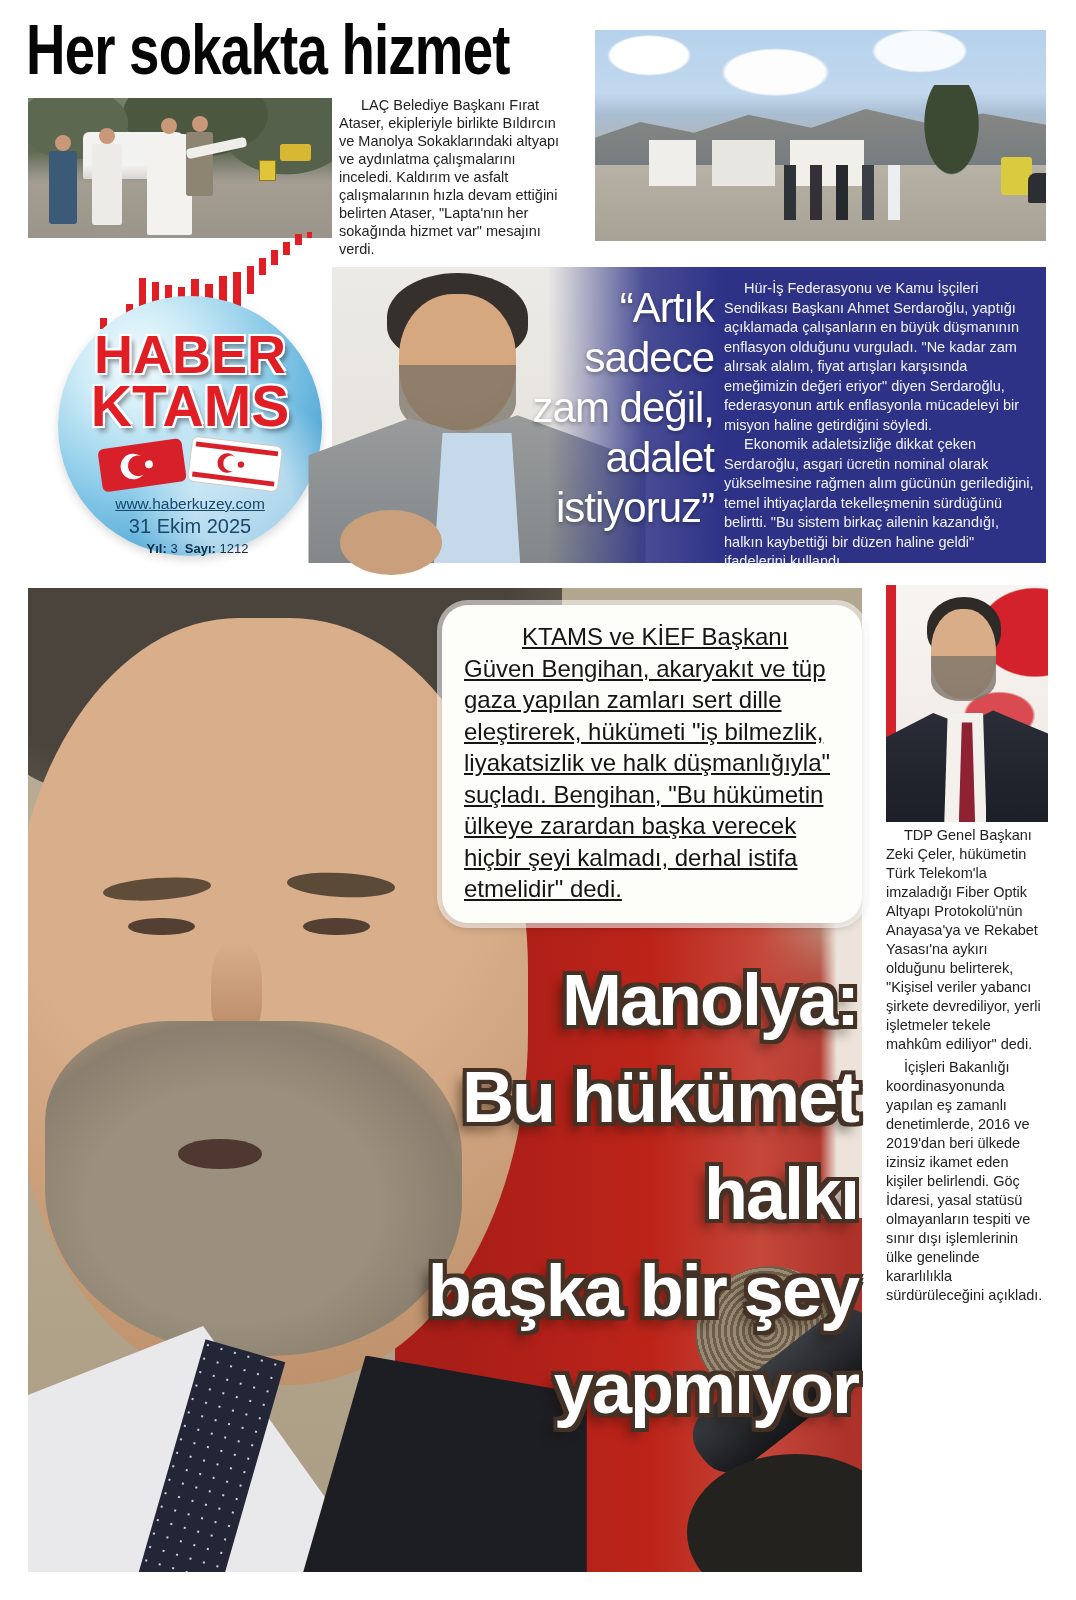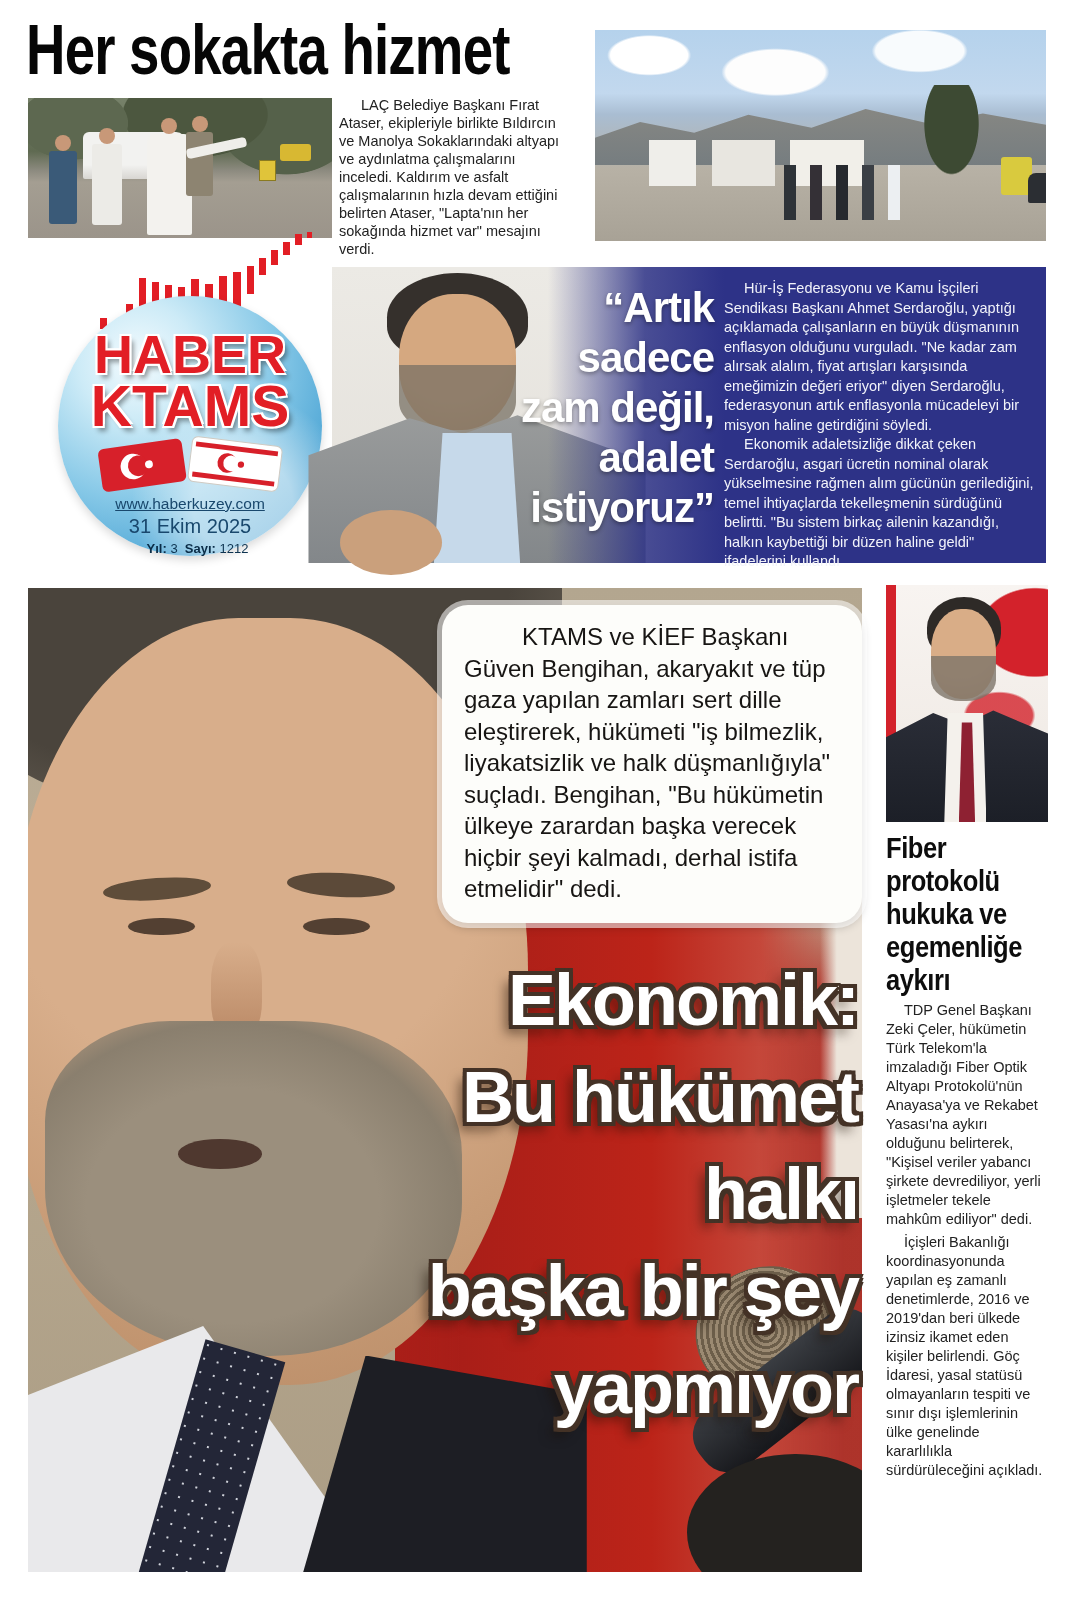--- a/index.html
+++ b/index.html
@@ -77,21 +77,21 @@
   .sp-beard{position:absolute;left:17%;top:33%;width:30%;height:24%;border-radius:0 0 48% 48%;
     background:rgba(120,112,100,.75);}
   .sp-suit{position:absolute;left:-6%;bottom:0;width:86%;height:52%;background:linear-gradient(180deg,#9a9c9c,#83878a);
     clip-path:polygon(0 30%,30% 6%,46% 16%,62% 4%,100% 34%,100% 100%,0 100%);}
   .sp-shirt{position:absolute;left:26%;bottom:0;width:22%;height:44%;background:#c6d9ea;
     clip-path:polygon(10% 0,90% 0,100% 100%,0 100%);}
   .sp-hand{position:absolute;left:2%;bottom:-4%;width:26%;height:22%;border-radius:50%;background:#caa07c;}
   .sp-fade{position:absolute;right:0;top:0;width:45%;height:100%;
     background:linear-gradient(90deg,rgba(45,50,135,0) 0%,rgba(45,50,135,.85) 55%,#2d3287 100%);}
   .quote{position:absolute;left:150px;top:16px;width:232px;text-align:right;color:#fff;
-    font-weight:bold;font-size:42px;line-height:50px;letter-spacing:-1px;z-index:3;
+    font-weight:normal;font-size:42px;line-height:50px;letter-spacing:-1px;z-index:3;
     text-shadow:0 2px 4px rgba(0,0,0,.35);}
   .blue-body{position:absolute;left:392px;top:12px;width:312px;color:#f2f3fa;
     font-size:14.5px;line-height:19.5px;z-index:3;}
   .blue-body p{margin:0;text-indent:20px;}
 
   
   .main-photo{left:28px;top:588px;width:834px;height:984px;
     background:linear-gradient(180deg,#b3a68f 0%,#bdae96 34%,#b4a58c 60%,#ab9d85 100%);}
   .mp-red{position:absolute;left:44%;top:33%;width:56%;height:67%;
     background:linear-gradient(90deg,rgba(170,30,24,0) 0%,#a91e18 14%,#bc2419 55%,#c5473a 78%,rgba(197,170,150,.15) 96%),
@@ -122,21 +122,21 @@
   .mp-michead{position:absolute;right:3%;top:69%;width:17%;height:13%;border-radius:50%;
     background:repeating-radial-gradient(circle at 50% 50%,#9b8a72 0 3px,#6c5e4a 3px 6px);
     transform:rotate(-18deg);}
   .mp-micbody{position:absolute;right:-4%;top:78%;width:26%;height:7%;border-radius:30px;
     background:linear-gradient(180deg,#3a3d42,#17181c);transform:rotate(-38deg);}
   .mp-hand{position:absolute;right:-5%;bottom:-4%;width:26%;height:16%;border-radius:50%;background:#24221f;}
 
   .bubble{left:442px;top:605px;width:420px;background:#fdfdfa;border-radius:26px;
     padding:16px 22px 18px 22px;box-sizing:border-box;z-index:4;
     box-shadow:0 0 0 5px rgba(255,255,255,.55),0 4px 10px rgba(0,0,0,.25);
-    font-size:24px;line-height:31.5px;color:#171513;text-indent:58px;}
+    font-size:24px;line-height:31.5px;color:#171513;text-indent:58px;text-decoration:underline;}
   .big-head{left:96px;top:952px;width:762px;text-align:right;z-index:4;color:#fff;
     font-weight:bold;font-size:72px;line-height:97px;letter-spacing:-2px;
     text-shadow:-4px -4px 0 #443226,0 -4px 0 #443226,4px -4px 0 #443226,-4px 0 0 #443226,
       4px 0 0 #443226,-4px 4px 0 #443226,0 4px 0 #443226,4px 4px 0 #443226,-7px 8px 12px rgba(25,12,4,.55);}
 
   
   .sidebar{left:886px;top:585px;width:162px;}
   .sb-photo{position:relative;width:162px;height:237px;overflow:hidden;
     background:
       radial-gradient(ellipse 95px 75px at 92% 20%,#d3222b 0 58%,transparent 60%),
@@ -287,40 +287,33 @@
     <div class="mp-tie"></div>
     <div class="mp-suit"></div>
     <div class="mp-michead"></div>
     <div class="mp-micbody"></div>
     <div class="mp-hand"></div>
   </div>
 
   <div class="abs bubble">KTAMS ve KİEF Başkanı Güven Bengihan, akaryakıt ve tüp gaza yapılan zamları sert dille eleştirerek, hükümeti "iş bilmezlik, liyakatsizlik ve halk düşmanlığıyla" suçladı. Bengihan, "Bu hükümetin ülkeye zarardan başka verecek hiçbir şeyi kalmadı, derhal istifa etmelidir" dedi.</div>
 
   <div class="abs big-head">
-    <div>Ekonomik:</div>
+    <div>Manolya:</div>
     <div>Bu hükümet</div>
     <div>halkı</div>
     <div>başka bir şey</div>
     <div>yapmıyor</div>
   </div>
 
   <div class="abs sidebar">
     <div class="sb-photo">
       <div class="sb-hair"></div>
       <div class="sb-face"></div>
       <div class="sb-beard"></div>
       <div class="sb-suit"></div>
       <div class="sb-shirt"></div>
       <div class="sb-tie"></div>
     </div>
-    <div class="sb-h sb-h1">
-      <div class="ln">Fiber</div>
-      <div class="ln">protokolü</div>
-      <div class="ln">hukuka ve</div>
-      <div class="ln">egemenliğe</div>
-      <div class="ln">aykırı</div>
-    </div>
     <div class="sb-body">TDP Genel Başkanı Zeki Çeler, hükümetin Türk Telekom'la imzaladığı Fiber Optik Altyapı Protokolü'nün Anayasa'ya ve Rekabet Yasası'na aykırı olduğunu belirterek, "Kişisel veriler yabancı şirkete devrediliyor, yerli işletmeler tekele mahkûm ediliyor" dedi.</div>
     <div class="sb-body">İçişleri Bakanlığı koordinasyonunda yapılan eş zamanlı denetimlerde, 2016 ve 2019'dan beri ülkede izinsiz ikamet eden kişiler belirlendi. Göç İdaresi, yasal statüsü olmayanların tespiti ve sınır dışı işlemlerinin ülke genelinde kararlılıkla sürdürüleceğini açıkladı.</div>
   </div>
 
 </div>
 
 </body></html>

